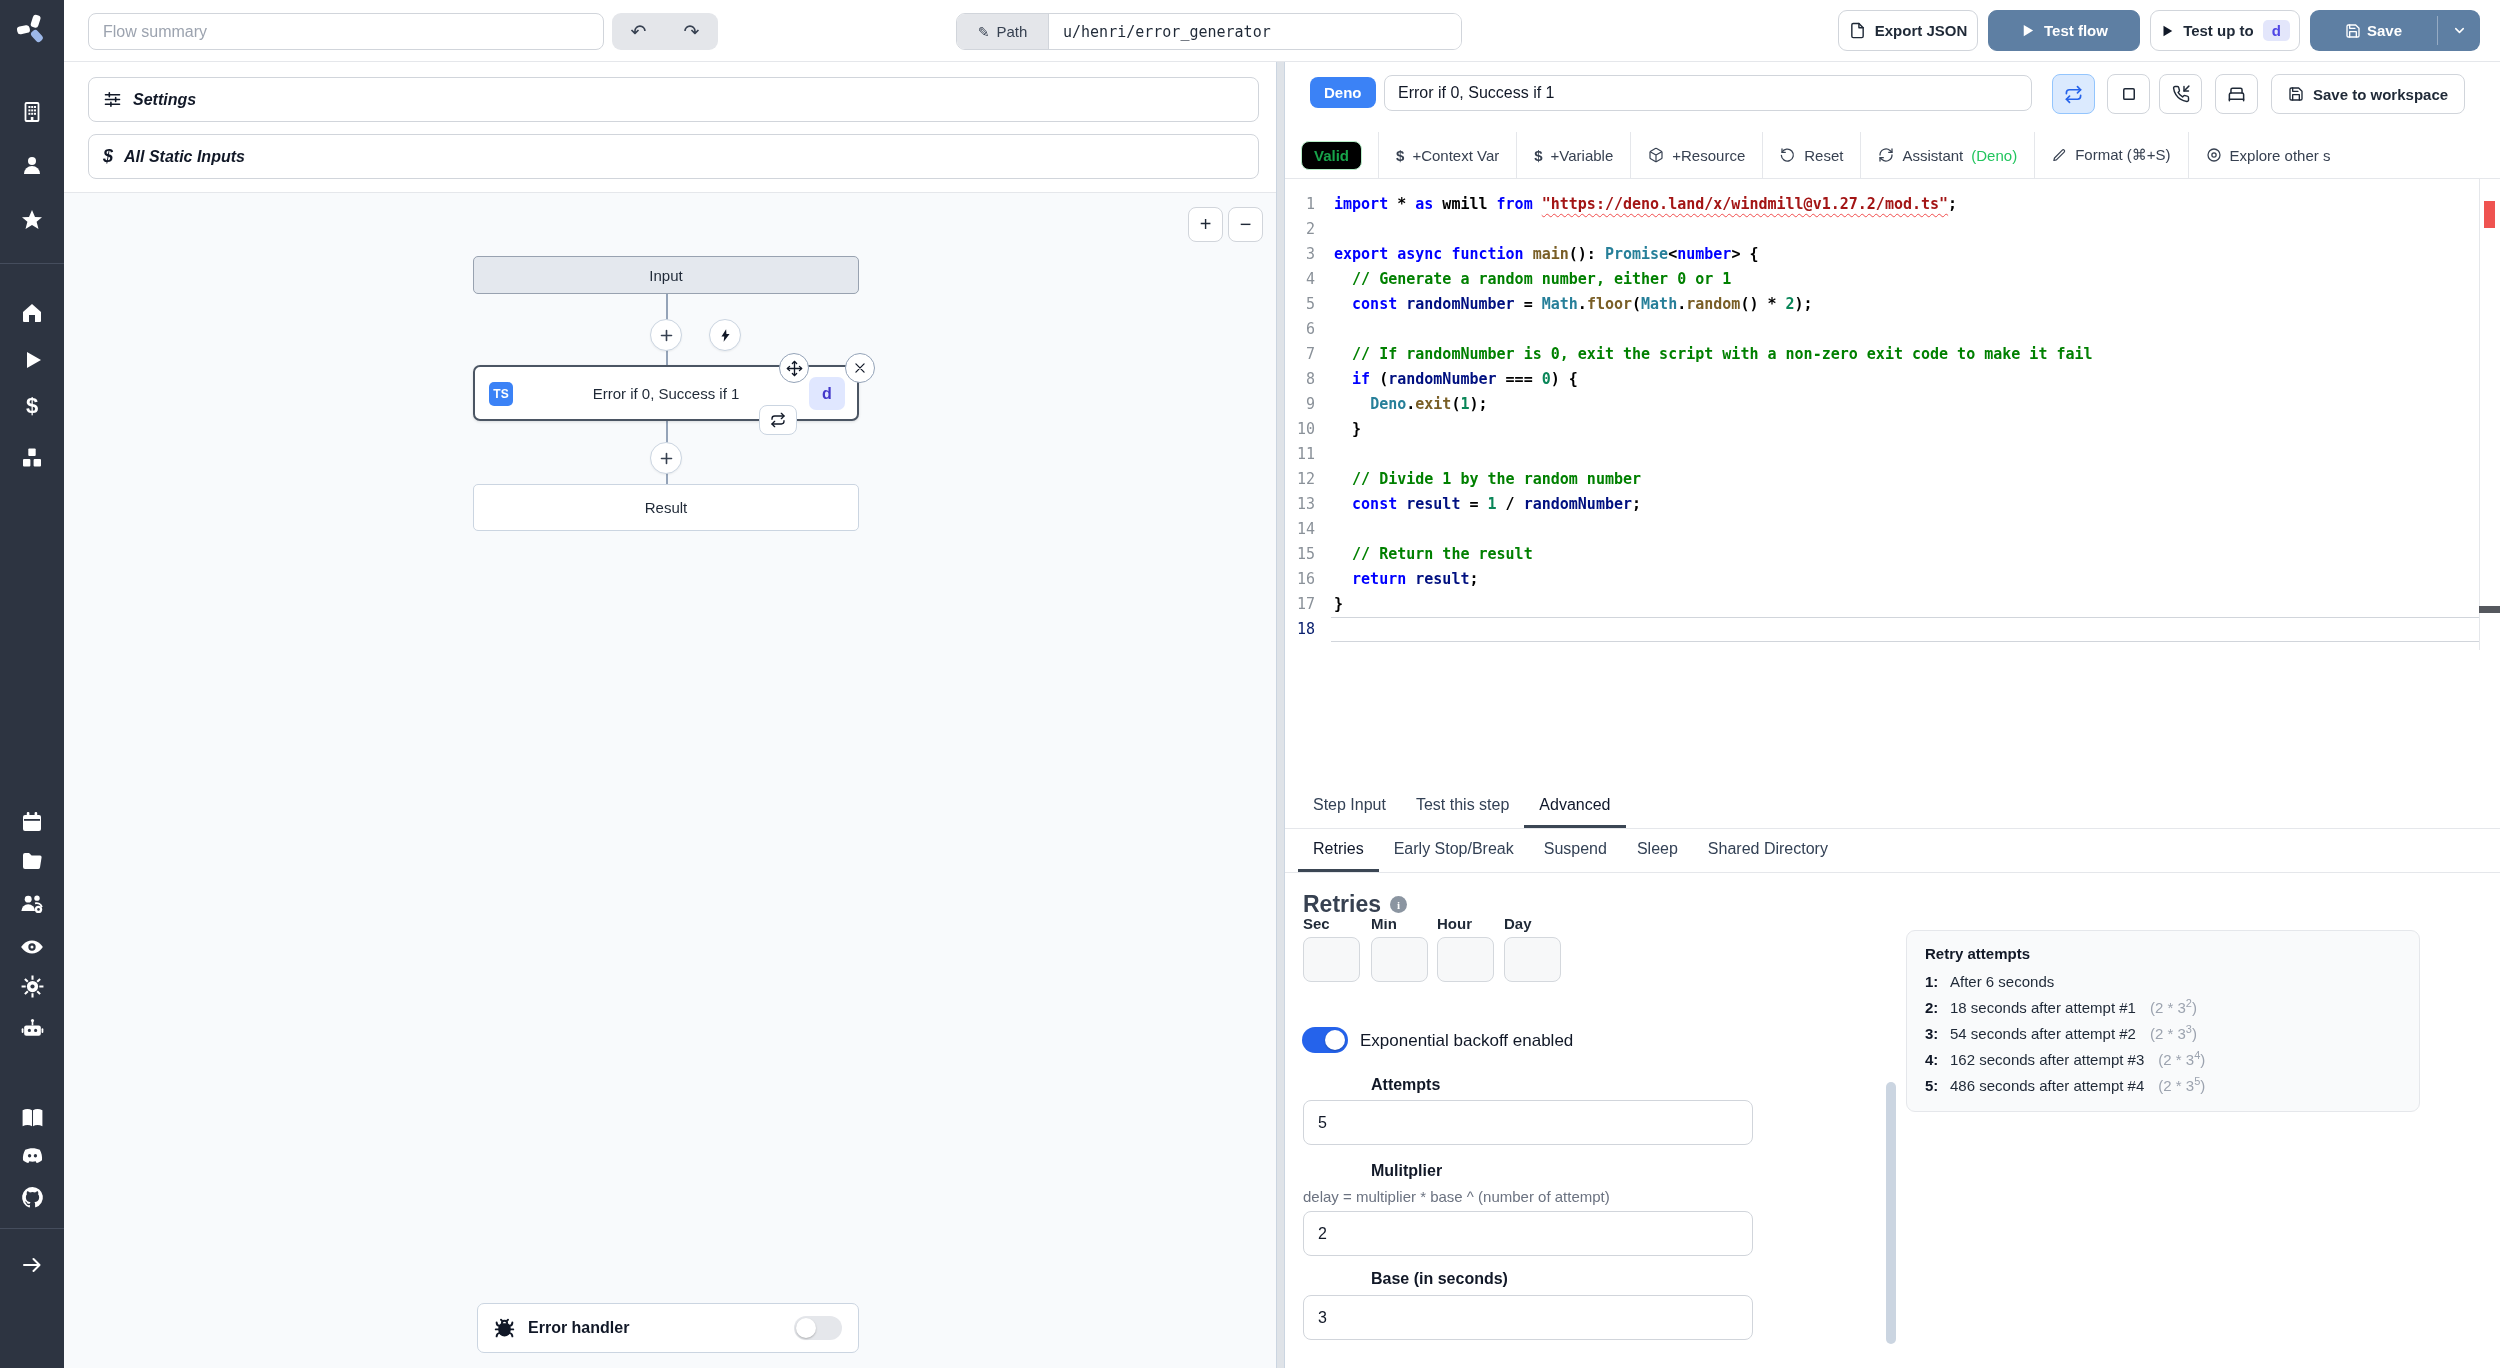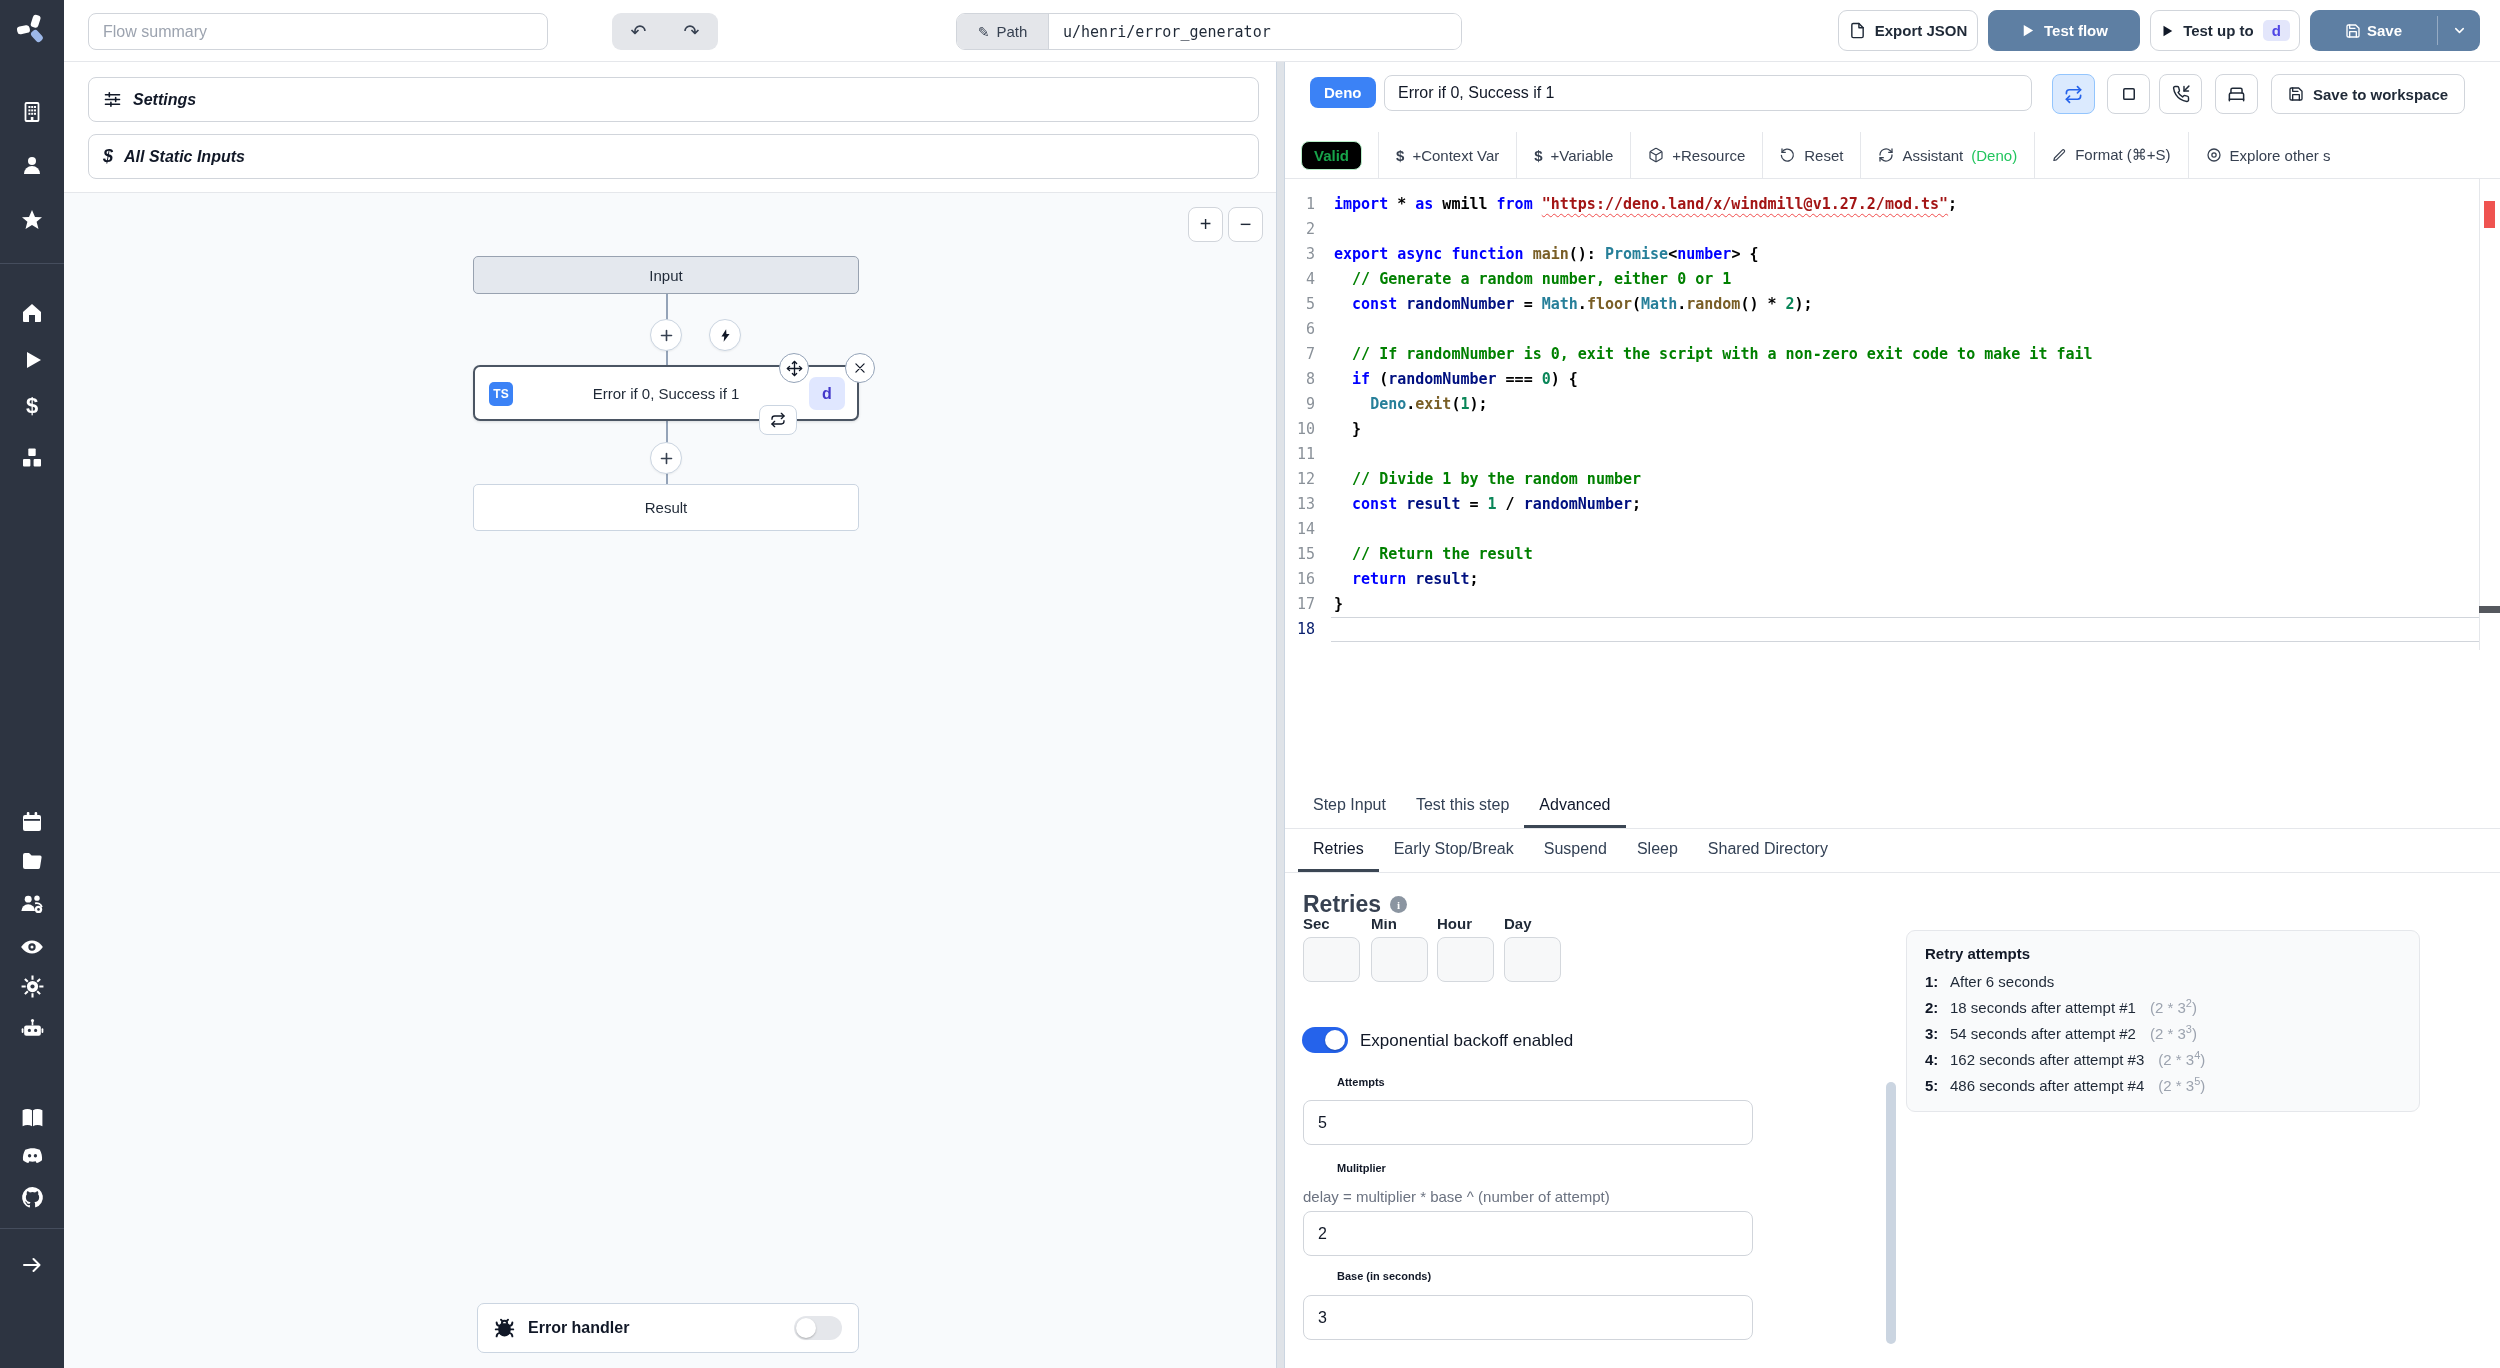--- a/index.html
+++ b/index.html
@@ -8,21 +8,21 @@
   svg { display:block; }
 
   
   #sidebar { position:absolute; left:0; top:0; width:64px; height:1368px; background:#2d3441; }
   .sb-ico { position:absolute; left:0; width:64px; display:flex; justify-content:center; cursor:pointer; }
   .sb-div { position:absolute; left:0; width:64px; height:1px; background:#454d5d; }
   #logo { position:absolute; left:15px; top:12px; }
 
   
   #topbar { position:absolute; left:64px; top:0; width:2436px; height:62px; background:#fff; border-bottom:1px solid #e5e7eb; }
-  #flow-summary { position:absolute; left:24px; top:13px; width:460px; height:37px; border:1px solid #d1d5db; border-radius:8px; padding:0 14px; font-size:16px; color:#111827; outline:none; font-family:"Liberation Sans",sans-serif; }
+  #flow-summary { position:absolute; left:24px; top:13px; width:516px; height:37px; border:1px solid #d1d5db; border-radius:8px; padding:0 14px; font-size:16px; color:#111827; outline:none; font-family:"Liberation Sans",sans-serif; }
   #flow-summary::placeholder { color:#9ca3af; }
   #undo-group { position:absolute; left:548px; top:13px; width:106px; height:37px; background:#e4e6ea; border-radius:9px; display:flex; }
   .ur-btn { flex:1; display:flex; align-items:center; justify-content:center; font-size:19px; color:#374151; cursor:pointer; }
   #path-pill { position:absolute; left:892px; top:13px; width:506px; height:37px; border:1px solid #d1d5db; border-radius:9px; display:flex; overflow:hidden; }
   #path-label-seg { width:92px; background:#e4e6ea; display:flex; align-items:center; justify-content:center; gap:7px; font-size:15px; color:#374151; border-right:1px solid #d1d5db; }
   #path-value { flex:1; display:flex; align-items:center; padding-left:14px; font-family:"DejaVu Sans Mono",monospace; font-size:15px; color:#1f2937; background:#fff; }
   .top-btn { position:absolute; top:10px; height:41px; display:flex; align-items:center; justify-content:center; gap:9px; border-radius:9px; font-size:15px; font-weight:bold; cursor:pointer; }
   .top-btn.light { background:#fff; border:1px solid #d1d5db; color:#1f2937; }
   .top-btn.blue  { background:#5e7fa3; color:#fff; border:1px solid #5e7fa3; }
   #export-json { left:1774px; width:140px; }
@@ -98,21 +98,21 @@
 
   
   #retries-title { position:absolute; left:1303px; top:891px; font-size:23px; font-weight:bold; color:#374151; display:flex; align-items:center; gap:9px; }
   #info-icon { width:17px; height:17px; border-radius:50%; background:#8b95a1; color:#fff; font-size:11px; font-weight:bold; display:flex; align-items:center; justify-content:center; font-family:"Liberation Serif",serif; }
   .tl { position:absolute; top:919px; height:17px; overflow:hidden; font-size:15px; font-weight:bold; color:#1f2937; }
   .tl span { display:block; margin-top:-4px; }
   .time-input { position:absolute; top:937px; width:57px; height:45px; background:#f7f8f9; border:1px solid #d4d8dd; border-radius:8px; }
   #backoff-toggle { position:absolute; left:1302px; top:1027px; width:46px; height:26px; background:#2563eb; }
   #backoff-toggle .knob { left:23px; top:3px; }
   #backoff-label { position:absolute; left:1360px; top:1031px; font-size:17px; color:#111827; }
-  .fld-label { position:absolute; left:1337px; font-size:11px; font-weight:bold; color:#111827; }
+  .fld-label { position:absolute; left:1371px; font-size:16px; font-weight:bold; color:#111827; }
   .fld-help  { position:absolute; left:1303px; font-size:15px; color:#6b7280; }
   .fld-input { position:absolute; left:1303px; width:450px; height:45px; border:1px solid #d1d5db; border-radius:8px; padding:0 14px; font-size:16px; color:#111827; outline:none; background:#fff; font-family:"Liberation Sans",sans-serif; }
   #content-scrollbar { position:absolute; left:1886px; top:1082px; width:10px; height:262px; background:#cbd5e1; border-radius:5px; }
 
   
   #retry-panel { position:absolute; left:1906px; top:930px; width:514px; height:182px; background:#f9fafb; border:1px solid #e5e7eb; border-radius:9px; padding:14px 18px; }
   #retry-panel-title { font-size:15px; font-weight:bold; color:#111827; margin-bottom:11px; }
   .rp-row { display:flex; align-items:baseline; gap:9px; font-size:15px; color:#1f2937; margin-bottom:7px; }
   .rp-n { font-weight:bold; color:#111827; min-width:16px; }
   .rp-f { color:#9ca3af; margin-left:5px; }

